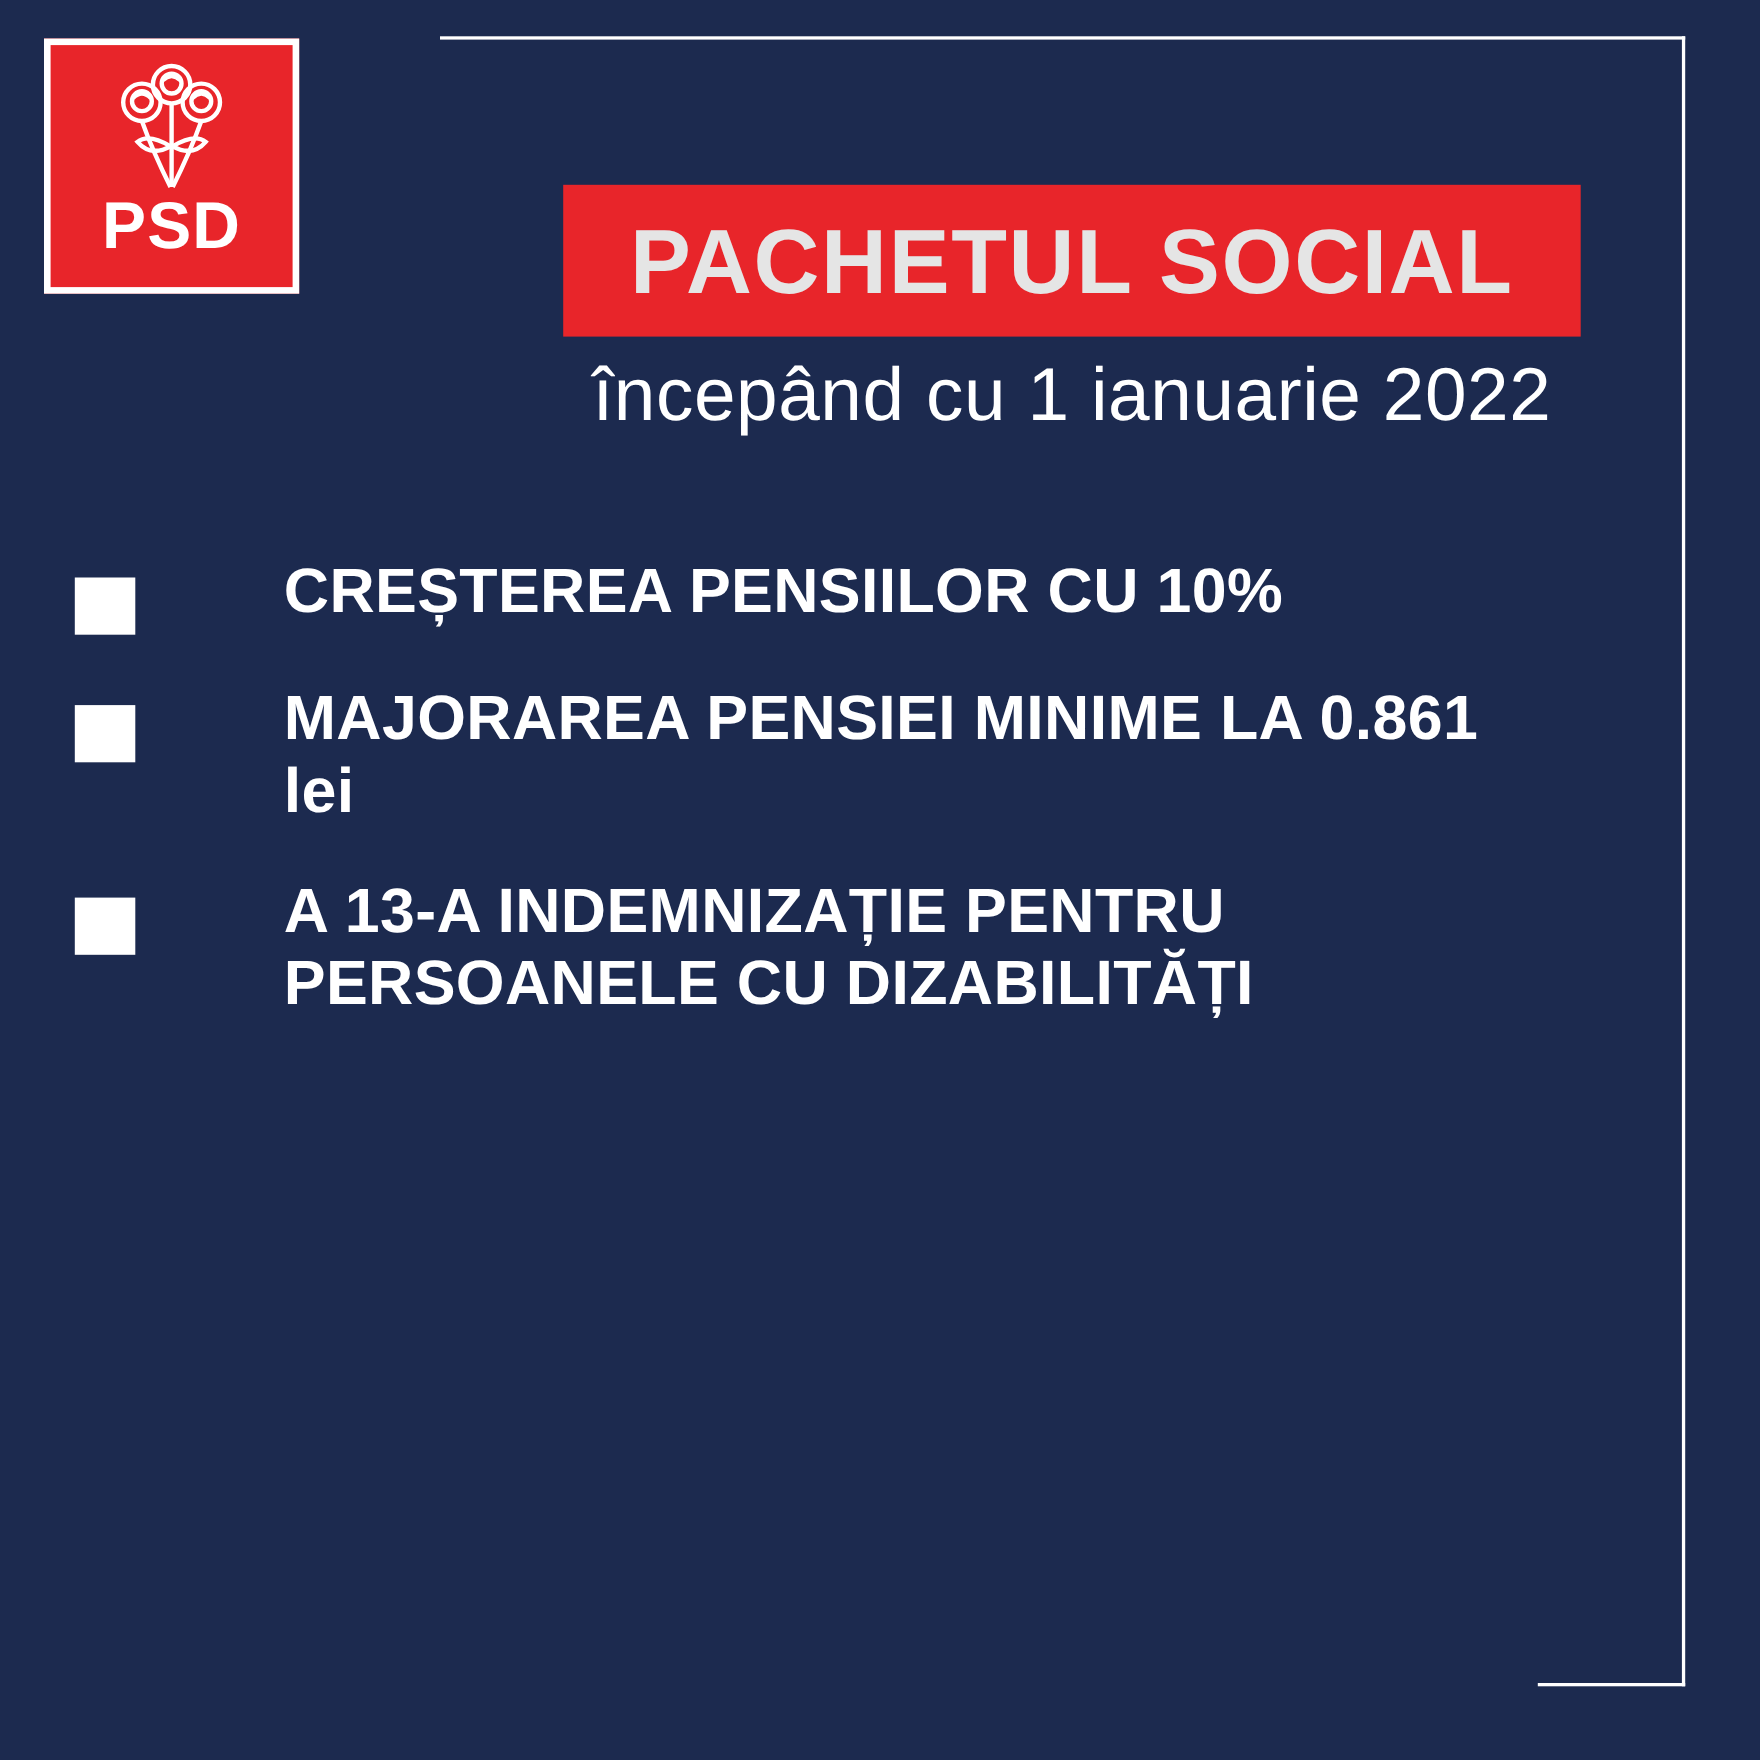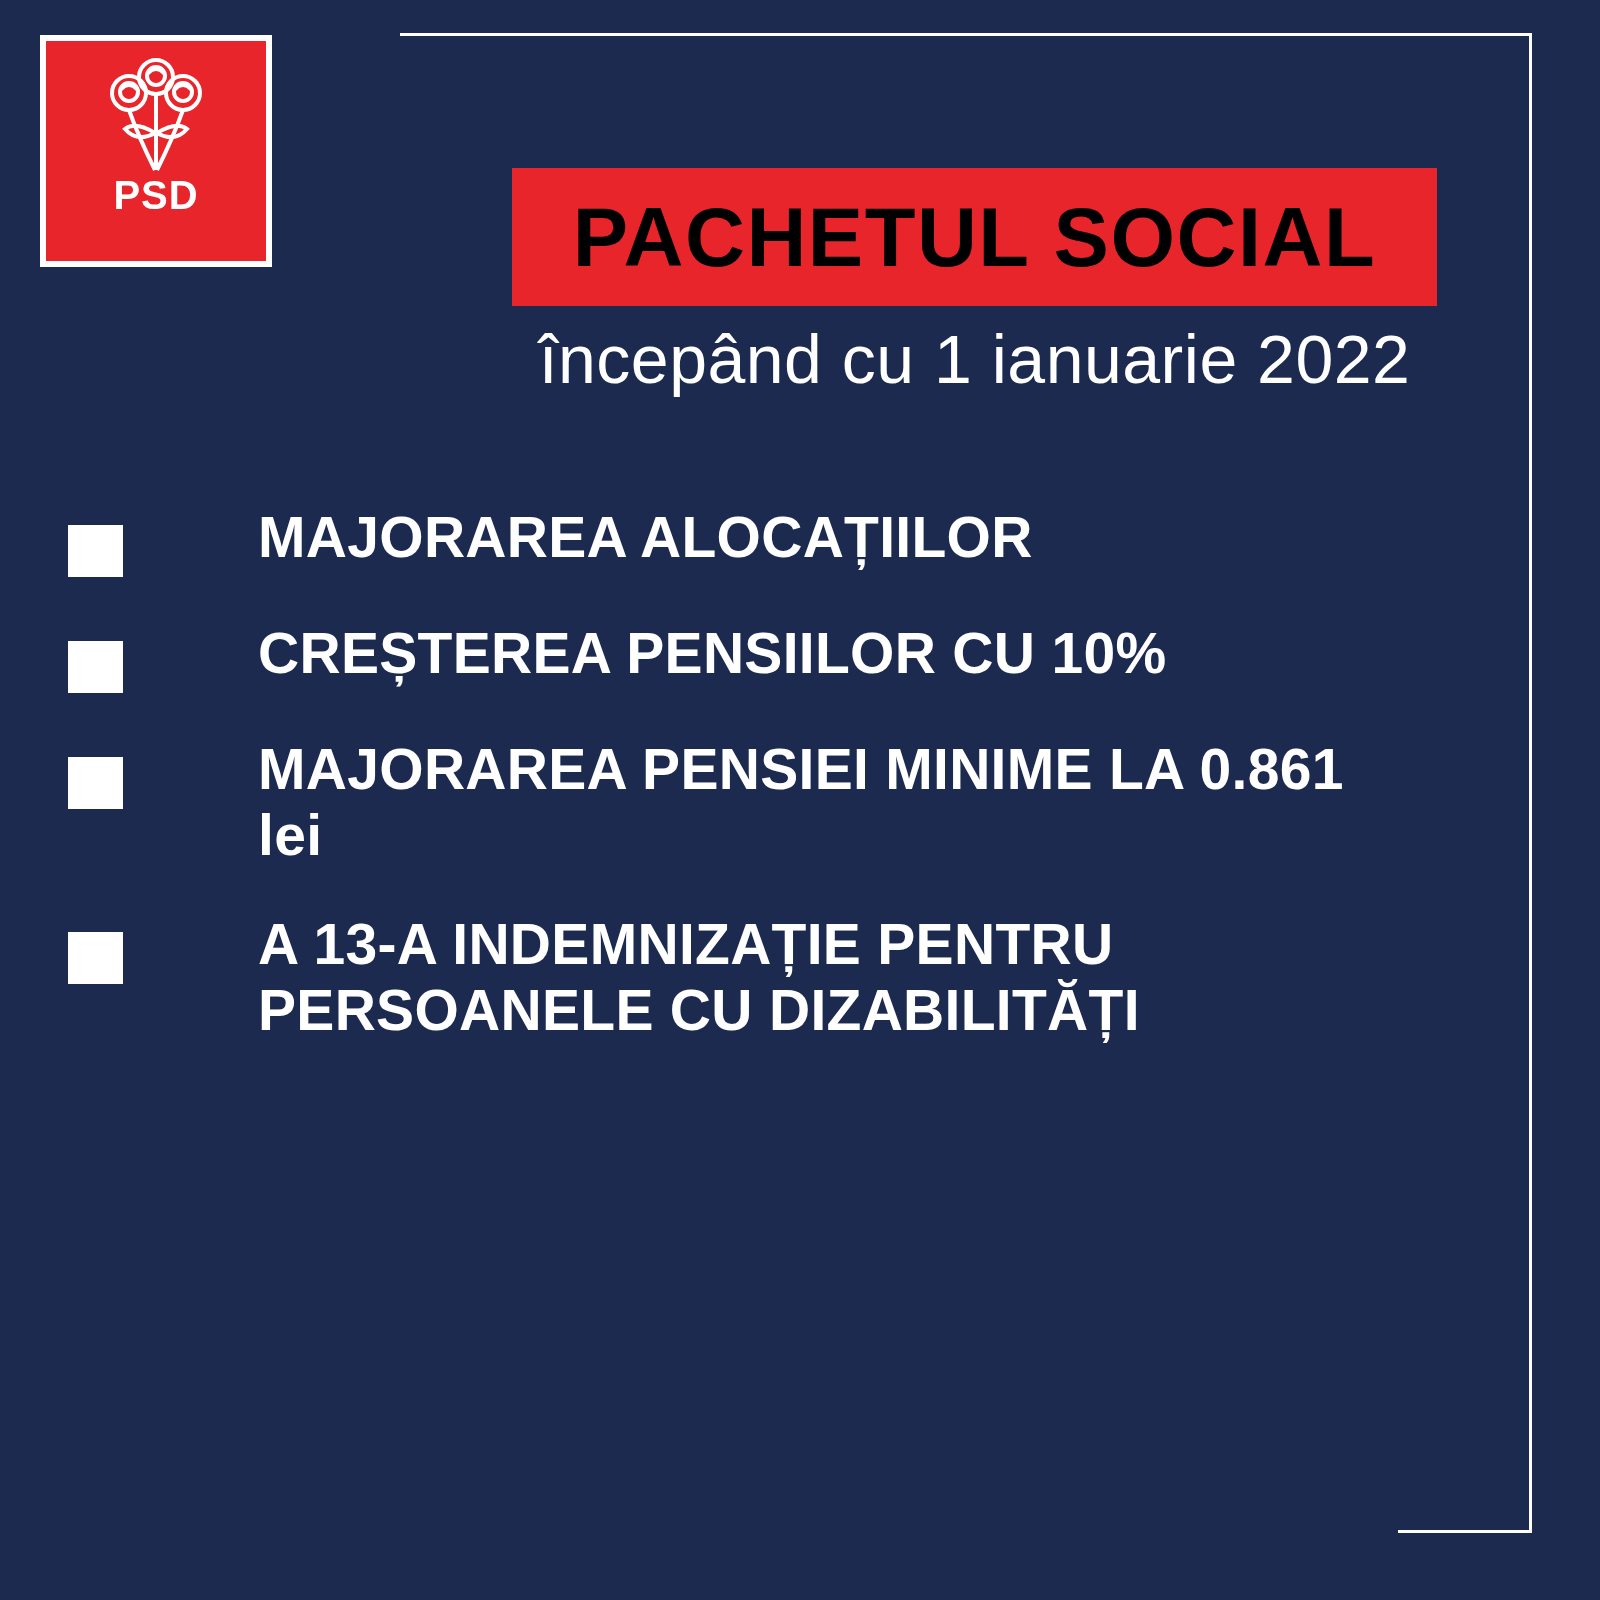--- a/index.html
+++ b/index.html
@@ -56,42 +56,42 @@
     align-items: center;
     justify-content: flex-start;
   }
   .logo-roses {
     margin-top: 14px;
     width: 130px;
     height: 118px;
   }
   .logo-text {
     color: #ffffff;
-    font-size: 40px;
+    font-size: 60px;
     font-weight: bold;
     letter-spacing: 1px;
     line-height: 1;
     margin-top: 2px;
     font-family: "Liberation Sans", sans-serif;
   }
 
   
   .title-banner {
     position: absolute;
     left: 512px;
     top: 168px;
     width: 925px;
     height: 138px;
     background: #e8252a;
     display: flex;
     align-items: center;
     justify-content: center;
   }
   .title-banner span {
-    color: #000000;
+    color: #e5e5e5;
     font-size: 83px;
     font-weight: bold;
     letter-spacing: 1.5px;
     line-height: 1;
   }
   .subtitle {
     position: absolute;
     left: 512px;
     top: 320px;
     width: 925px;
@@ -166,24 +166,20 @@
 </div>
 
 <div class="title-banner">
   <span>PACHETUL SOCIAL</span>
 </div>
 <div class="subtitle">începând cu 1 ianuarie 2022</div>
 
 <div class="list">
   <div class="list-item">
     <div class="bullet"></div>
-    <div class="item-text">MAJORAREA ALOCAȚIILOR</div>
-  </div>
-  <div class="list-item">
-    <div class="bullet"></div>
     <div class="item-text">CREȘTEREA PENSIILOR CU 10%</div>
   </div>
   <div class="list-item">
     <div class="bullet"></div>
     <div class="item-text">MAJORAREA PENSIEI MINIME LA 0.861 lei</div>
   </div>
   <div class="list-item">
     <div class="bullet"></div>
     <div class="item-text">A 13-A INDEMNIZAȚIE PENTRU PERSOANELE CU DIZABILITĂȚI</div>
   </div>

